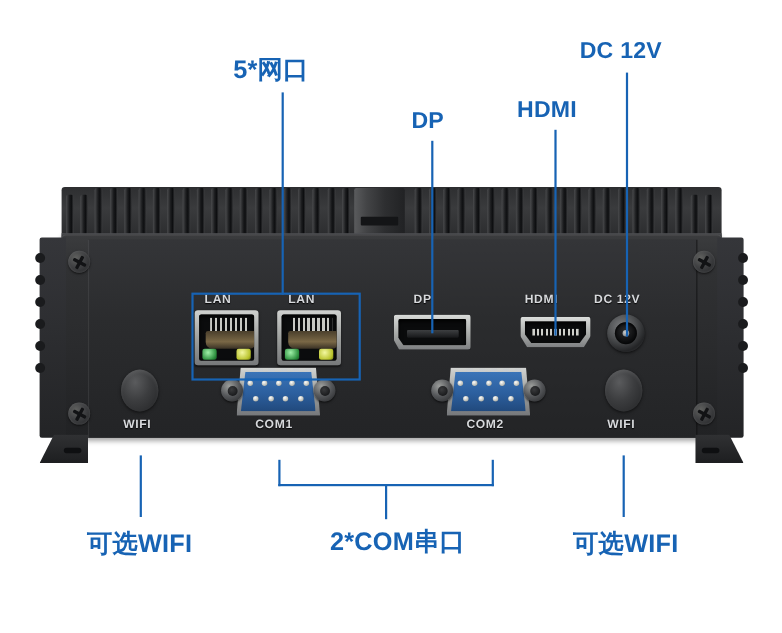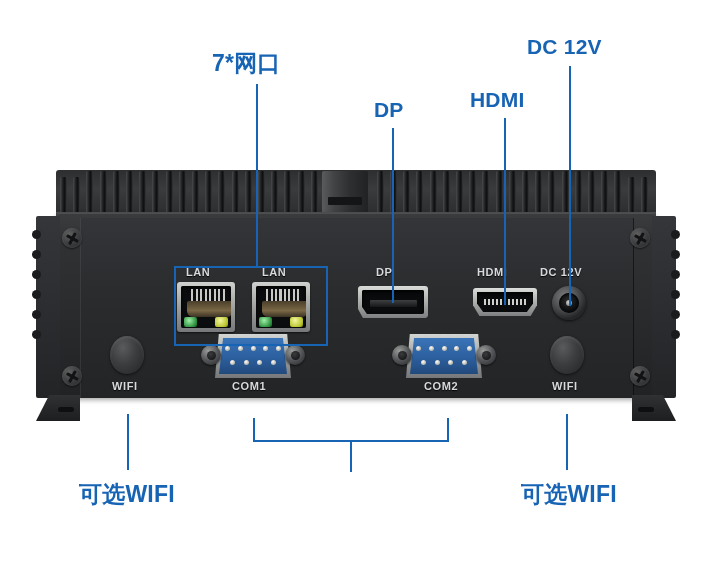--- a/index.html
+++ b/index.html
@@ -338,35 +338,36 @@
       </div>
       <div class="jack l"></div>
       <div class="jack r"></div>
     </div>
     <div class="silk" style="left:388px;top:212px">COM2</div>
 
   </div>
 
   <div class="hl-box" style="left:174px;top:266px;width:154px;height:80px"></div>
   <div class="lead" style="left:256px;top:84px;height:184px"></div>
-  <div class="anno anno-cn" style="left:212px;top:52px">7*网口</div>
+  <div class="anno anno-cn" style="left:212px;top:52px">5*网口</div>
 
   <div class="lead" style="left:392px;top:128px;height:175px"></div>
   <div class="anno anno-en" style="left:374px;top:99px">DP</div>
 
   <div class="lead" style="left:504px;top:118px;height:187px"></div>
   <div class="anno anno-en" style="left:470px;top:89px">HDMI</div>
 
   <div class="lead" style="left:569px;top:66px;height:240px"></div>
   <div class="anno anno-en" style="left:527px;top:36px">DC 12V</div>
 
   <div class="lead" style="left:127px;top:414px;height:56px"></div>
   <div class="anno anno-cn" style="left:79px;top:483px">可选WIFI</div>
 
   <div class="lead" style="left:566px;top:414px;height:56px"></div>
   <div class="anno anno-cn" style="left:521px;top:483px">可选WIFI</div>
 
   <div class="lead" style="left:253px;top:418px;height:24px"></div>
   <div class="lead" style="left:447px;top:418px;height:24px"></div>
   <div class="lead-h" style="left:253px;top:440px;width:196px"></div>
   <div class="lead" style="left:350px;top:440px;height:32px"></div>
+  <div class="anno anno-cn" style="left:300px;top:481px">2*COM串口</div>
 
 </div>
 
 </body></html>

